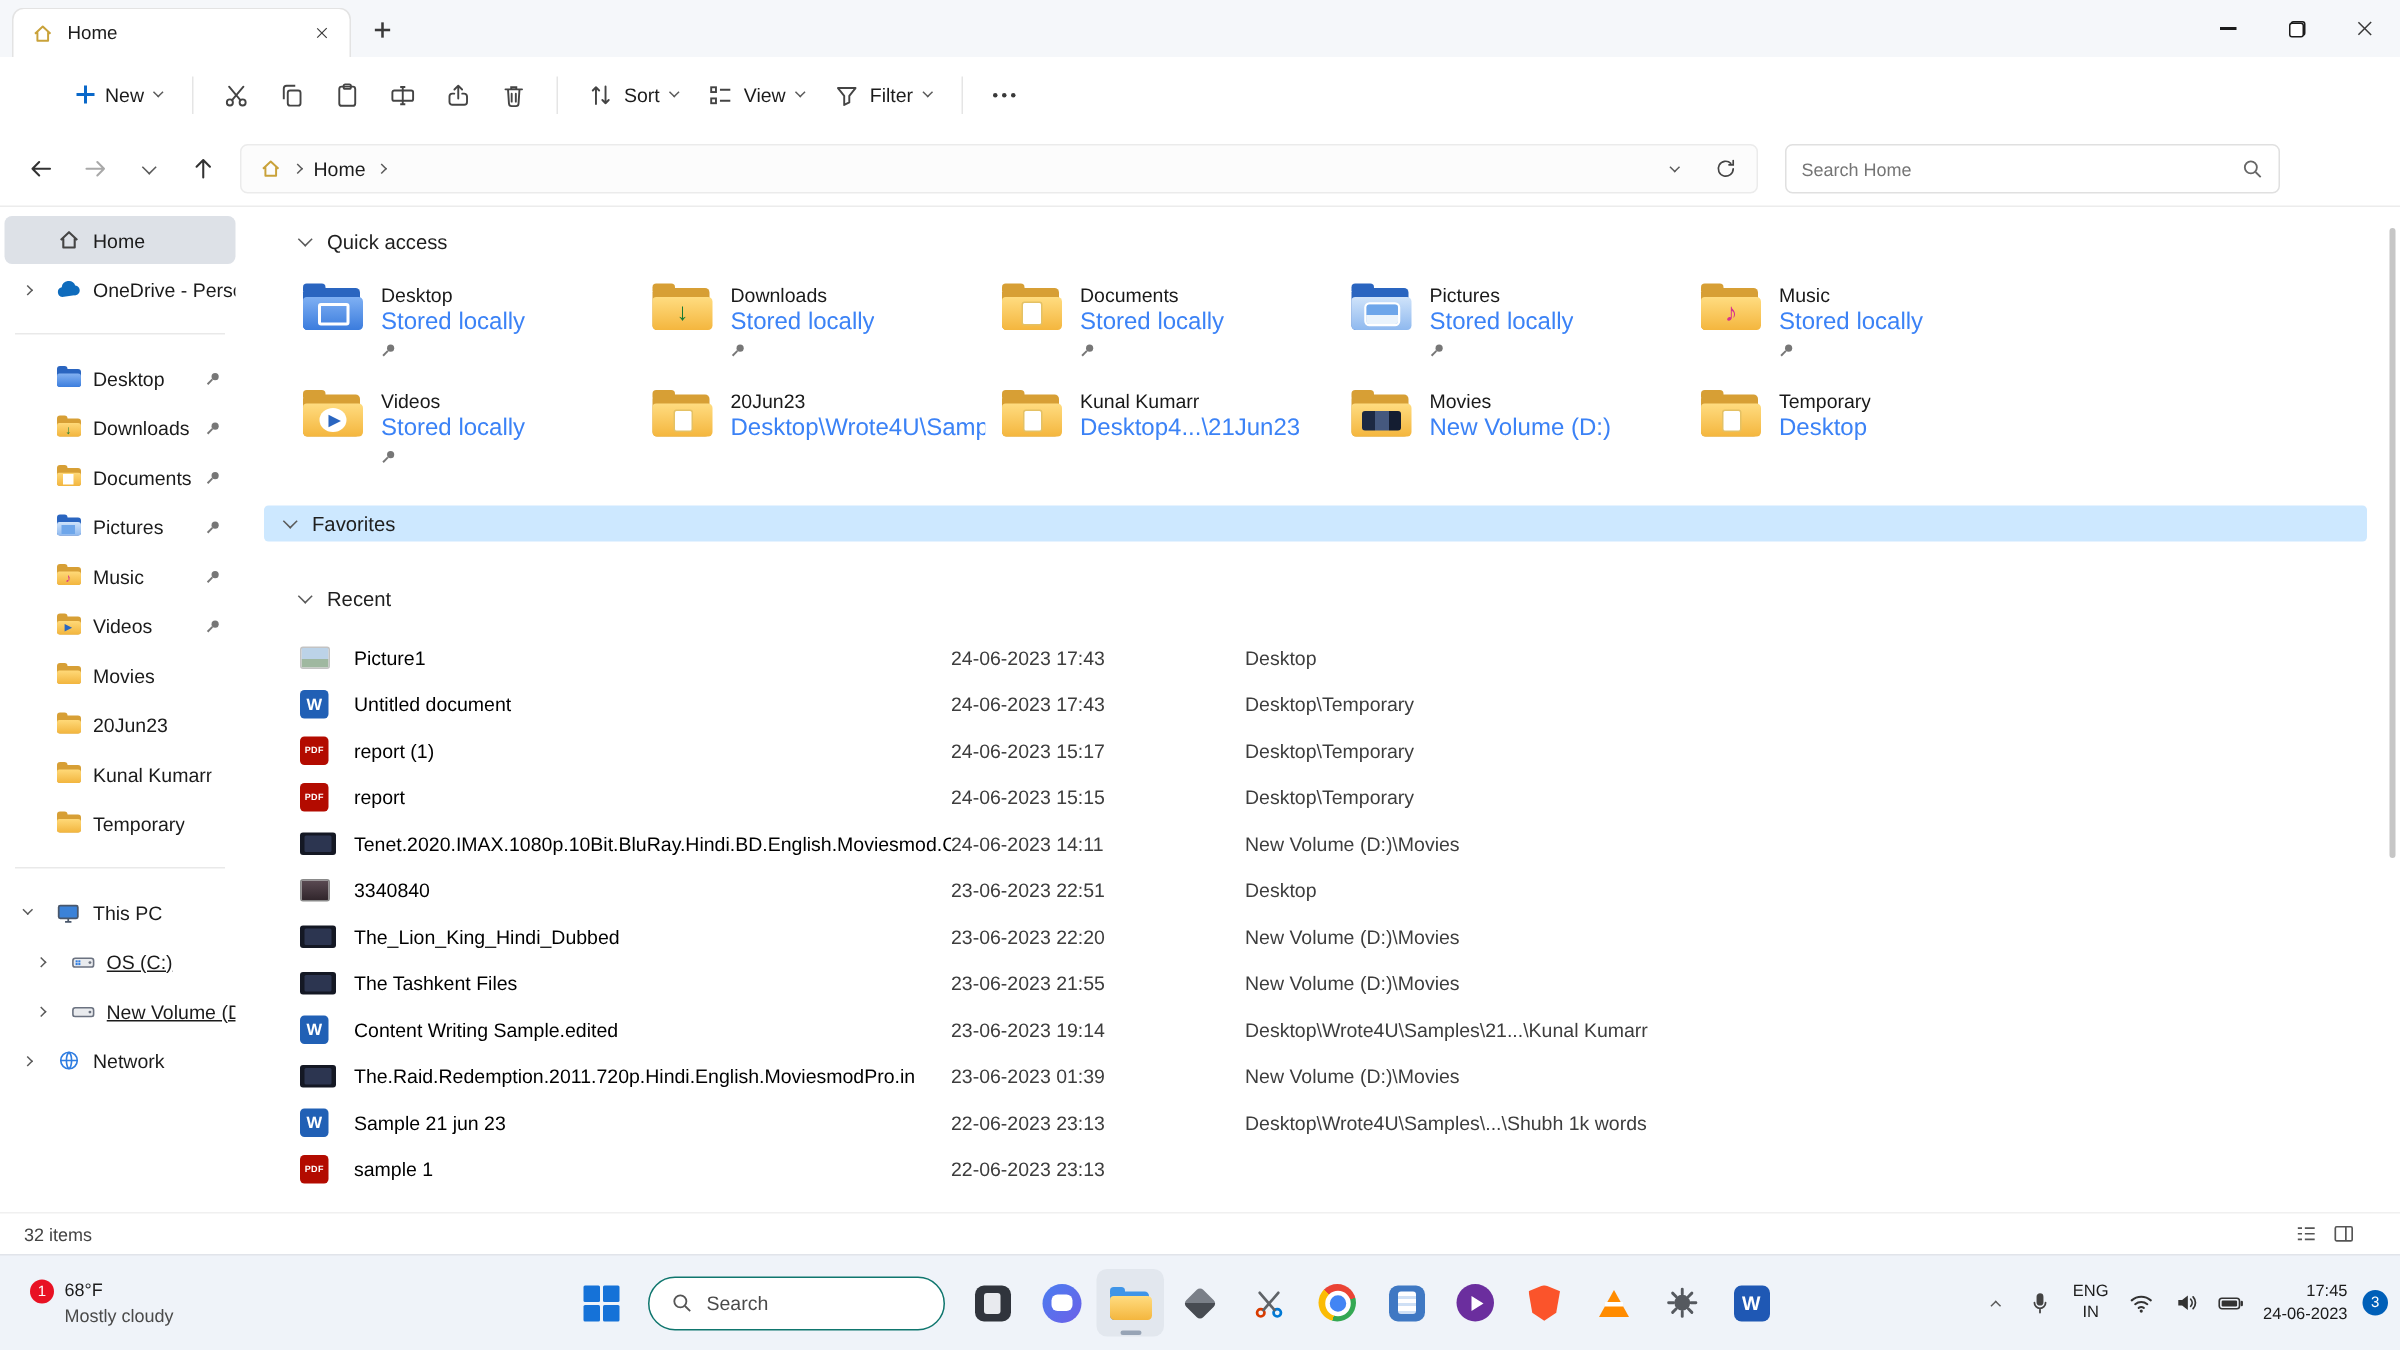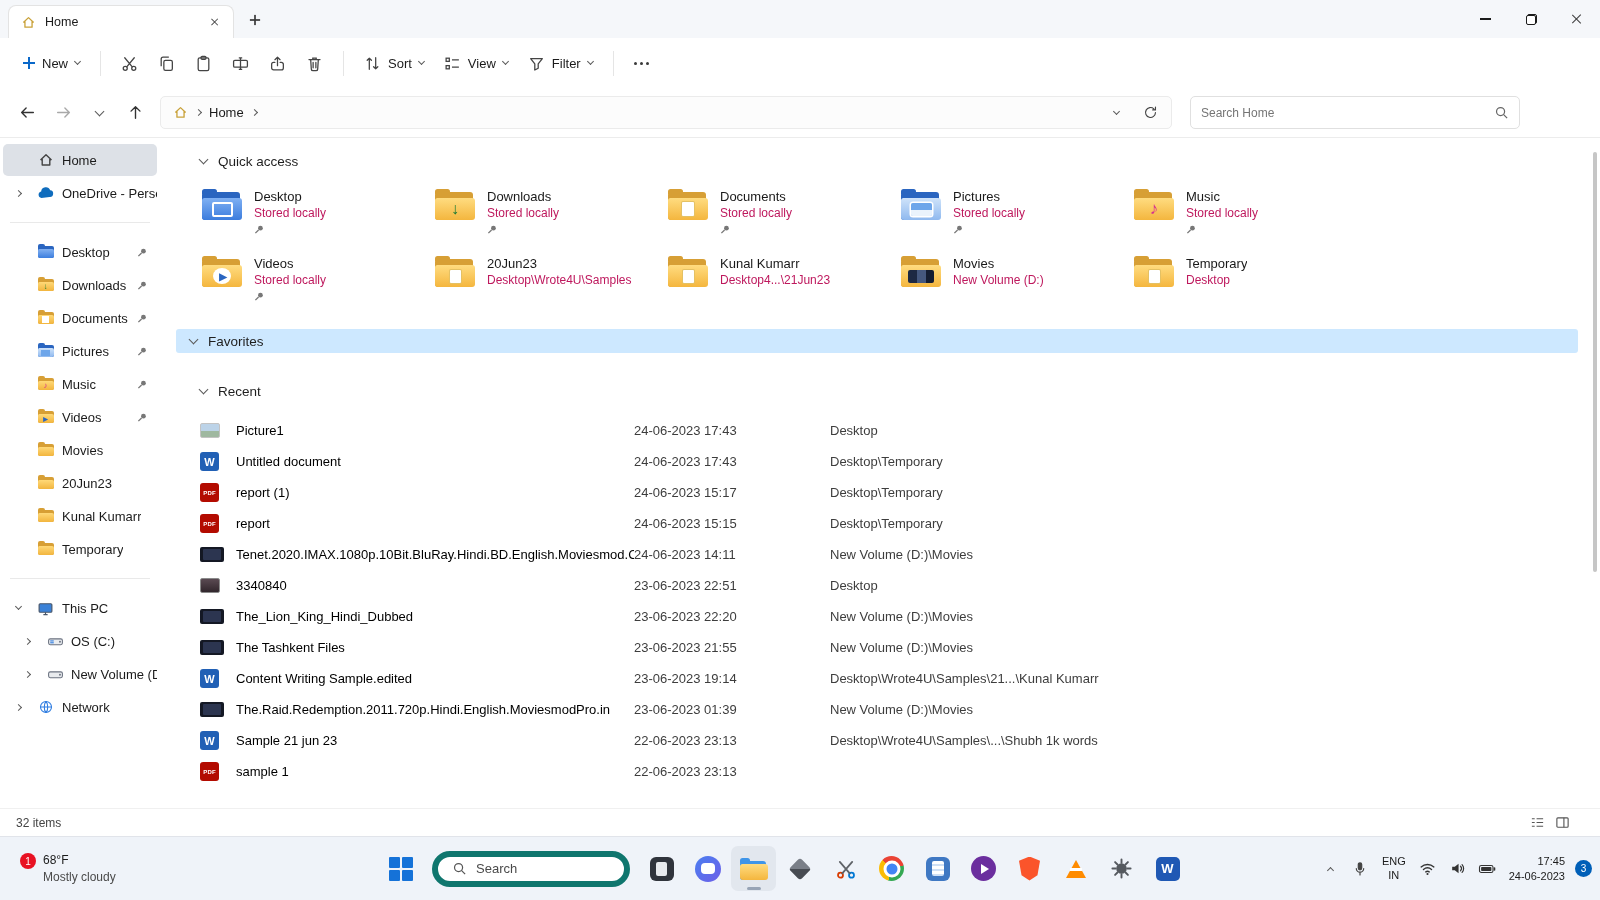--- a/index.html
+++ b/index.html
@@ -34,21 +34,21 @@
   .newtab { width:30px; height:28px; margin:0 0 4px 6px; border-radius:5px; display:flex; align-items:center; justify-content:center; }
   .newtab .plus { transform:scale(.85); }
   .wincontrols { position:absolute; right:0; top:0; height:38px; display:flex; }
   .wc { width:46px; height:100%; display:flex; align-items:center; justify-content:center; }
   .minbar { width:11px; height:1.3px; background:#1b1b1b; display:inline-block; }
   .restore { position:relative; width:11px; height:11px; display:inline-block; }
   .restore::before { content:""; position:absolute; top:0; right:0; width:8px; height:8px; border:1.1px solid #1b1b1b; border-radius:2px; }
   .restore::after { content:""; position:absolute; bottom:0; left:0; width:8px; height:8px; border:1.1px solid #1b1b1b; border-radius:2px; background:#fff; }
 
   
-  .toolbar { height:50px; display:flex; align-items:center; gap:2px; padding:0 14px; background:#fff; flex:0 0 auto; }
+  .toolbar { height:50px; display:flex; align-items:center; gap:2px; padding:0 14px; background:#fff; flex:0 0 auto;margin-left:28px; }
   .tbtn { display:flex; align-items:center; gap:7px; padding:7px 9px; border-radius:5px; font-size:13px; color:#1b1b1b; }
   .tbtn .plus::before,.tbtn .plus::after { background:#0a68c9; }
   .sep { width:1px; height:25px; background:#e5e5e5; margin:0 9px; flex:0 0 auto; }
   .dots { display:flex; gap:3px; padding:8px 9px; }
   .dots i { width:3px; height:3px; border-radius:50%; background:#3a3a3a; }
 
   
   .navbar { height:50px; display:flex; align-items:center; padding:0 10px; gap:2px; border-bottom:1px solid #ececec; flex:0 0 auto; }
   .navbtn { width:34px; height:34px; display:flex; align-items:center; justify-content:center; border-radius:5px; flex:0 0 auto; }
   .addr { height:33px; width:1012px; margin-left:6px; background:#fcfcfc; border:1px solid #ebebeb; border-radius:5px;
@@ -62,21 +62,21 @@
   
   .bodyrow { flex:1; display:flex; position:relative; overflow:hidden; }
 
   
   .sidebar { width:160px; flex:0 0 auto; padding-top:6px; overflow:hidden; }
   .srow { height:32px; display:flex; align-items:center; position:relative; border-radius:5px;
           margin:0 3px 1px 3px; padding-left:59px; font-size:13px; color:#1b1b1b; }
   .srow.sel { background:#dde1e7; }
   .schev { position:absolute; left:13px; }
   .sic { position:absolute; left:34px; width:17px; height:17px; display:flex; align-items:center; justify-content:center; }
-  .srow.nested { padding-left:68px; }
+  .srow.nested { padding-left:68px;text-decoration:underline; }
   .srow.nested .schev { left:22px; }
   .srow.nested .sic { left:44px; }
   .slabel { white-space:nowrap; overflow:hidden; }
   .spin { margin-left:auto; margin-right:9px; flex:0 0 auto; display:flex; }
   .sdiv { height:1px; background:#e9e9e9; margin:13px 10px; }
 
   
   .mf { position:relative; width:16px; height:12px; display:block; background:#d79f35; border-radius:2px; }
   .mf::before { content:""; position:absolute; top:-2.5px; left:0; width:7px; height:4px; border-radius:2px 2px 0 0; background:inherit; }
   .mf::after { content:""; position:absolute; left:0; right:0; bottom:0; height:9px; border-radius:1.5px 2px 2px 2px;
@@ -116,21 +116,21 @@
   .bf-exp .bk { background:#3f95e8; }
 
   
   .content { flex:1; padding:12px 20px 0 40px; overflow:hidden; position:relative; font-size:13px; }
   .sect-head { display:flex; align-items:center; gap:11px; height:22px; color:#1f1f1f; font-size:13.5px; }
   .fav-head { background:#cde8ff; margin:24px 2px 0 -24px; padding-left:14px; height:24px; border-radius:3px; }
   .qa-grid { display:grid; grid-template-columns:repeat(5,233px); row-gap:16px; margin-top:15px; }
   .card { display:flex; gap:12px; width:226px; border-radius:5px; padding:2px; align-items:flex-start; }
   .ctxt { display:flex; flex-direction:column; gap:2px; overflow:hidden; }
   .cname { font-size:13px; color:#191919; white-space:nowrap; }
-  .csub { font-size:12px; color:#be185d; white-space:nowrap; overflow:hidden; }
+  .csub { font-size:16px; color:#3b82f6; white-space:nowrap; overflow:hidden; }
   .cpin { height:12px; margin-top:2px; display:flex; }
   .fav-empty { text-align:center; margin-top:19px; color:#3a3a3a; }
   .rec-head { margin-top:27px; }
   .rlist { margin-top:13px; }
   .row { display:grid; grid-template-columns:36px 398px 196px auto; align-items:center; height:31px; border-radius:4px; }
   .rname { color:#000000; white-space:nowrap; overflow:hidden; padding-right:12px; }
   .rdate,.rpath { color:#3d3d3d; white-space:nowrap; overflow:hidden; }
 
   
   .fi { display:flex; align-items:center; justify-content:center; }
@@ -157,21 +157,21 @@
             display:flex; align-items:center; justify-content:center; margin-top:1px; }
   .wtxt { display:flex; flex-direction:column; font-size:12px; color:#1b1b1b; line-height:1.35; }
   .wcond { color:#4a4a4a; }
   .tb-center { position:absolute; left:378px; top:0; height:100%; display:flex; align-items:center; gap:1px; }
   .tbslot { width:45px; height:45px; display:flex; align-items:center; justify-content:center; border-radius:7px; position:relative; }
   .tbslot.active { background:#e2e7ee; }
   .tbslot.active::after { content:""; position:absolute; bottom:1px; left:50%; transform:translateX(-50%);
                           width:14px; height:3px; border-radius:2px; background:#97a4b6; }
   .winlogo { display:grid; grid-template-columns:11px 11px; grid-template-rows:11px 11px; gap:2px; }
   .winlogo i { background:#1572d8; border-radius:1px; }
-  .tbsearch { height:36px; width:198px; background:#fff; border:6px solid #0f766e; border-radius:18px;
+  .tbsearch { height:36px; width:198px; background:#fff; border:1px solid #0f766e; border-radius:18px;
               display:flex; align-items:center; gap:9px; padding:0 14px; margin:0 8px; font-size:13px; color:#4a4a4a; }
   .tb-right { position:absolute; right:6px; top:0; height:100%; display:flex; align-items:center; gap:3px; }
   .trbtn { height:40px; min-width:27px; display:flex; align-items:center; justify-content:center; border-radius:5px; padding:0 3px; }
   .lang { display:flex; flex-direction:column; align-items:center; font-size:11px; color:#1b1b1b; line-height:1.25; padding:0 5px; }
   .clock { display:flex; flex-direction:column; align-items:flex-end; font-size:11px; color:#1b1b1b; line-height:1.3; margin:0 5px; }
   .traybadge { width:17px; height:17px; border-radius:50%; background:#005fb8; color:#fff; font-size:10px;
                display:flex; align-items:center; justify-content:center; margin:0 2px; }
 
   
   .ic-dark { width:24px; height:24px; border-radius:6px; background:#30343c; display:flex; align-items:center; justify-content:center; }

